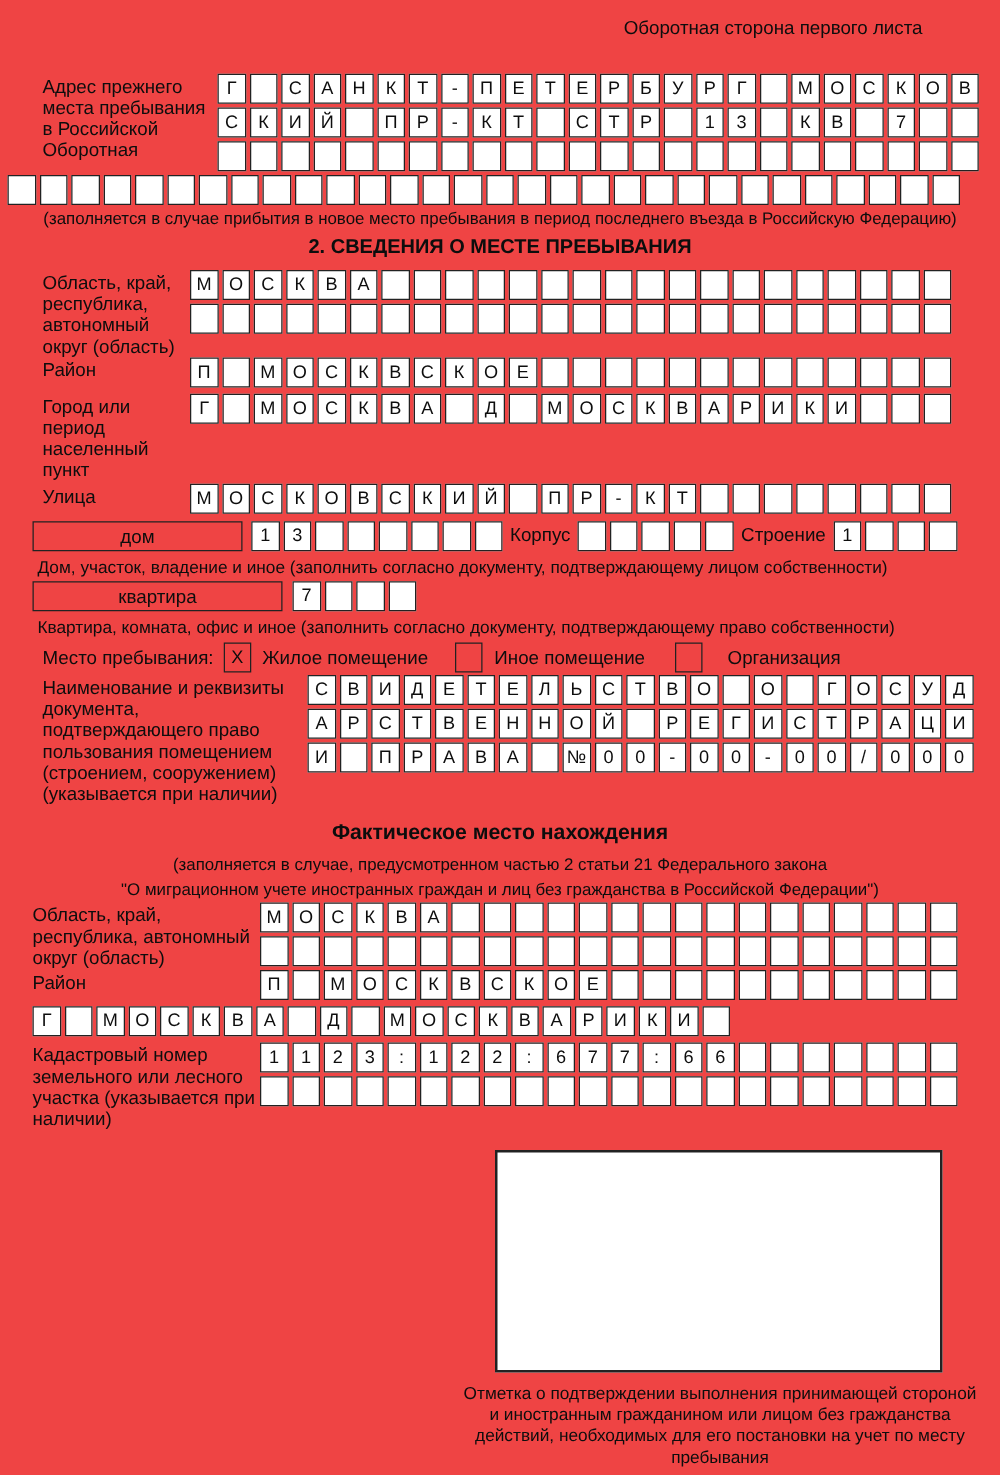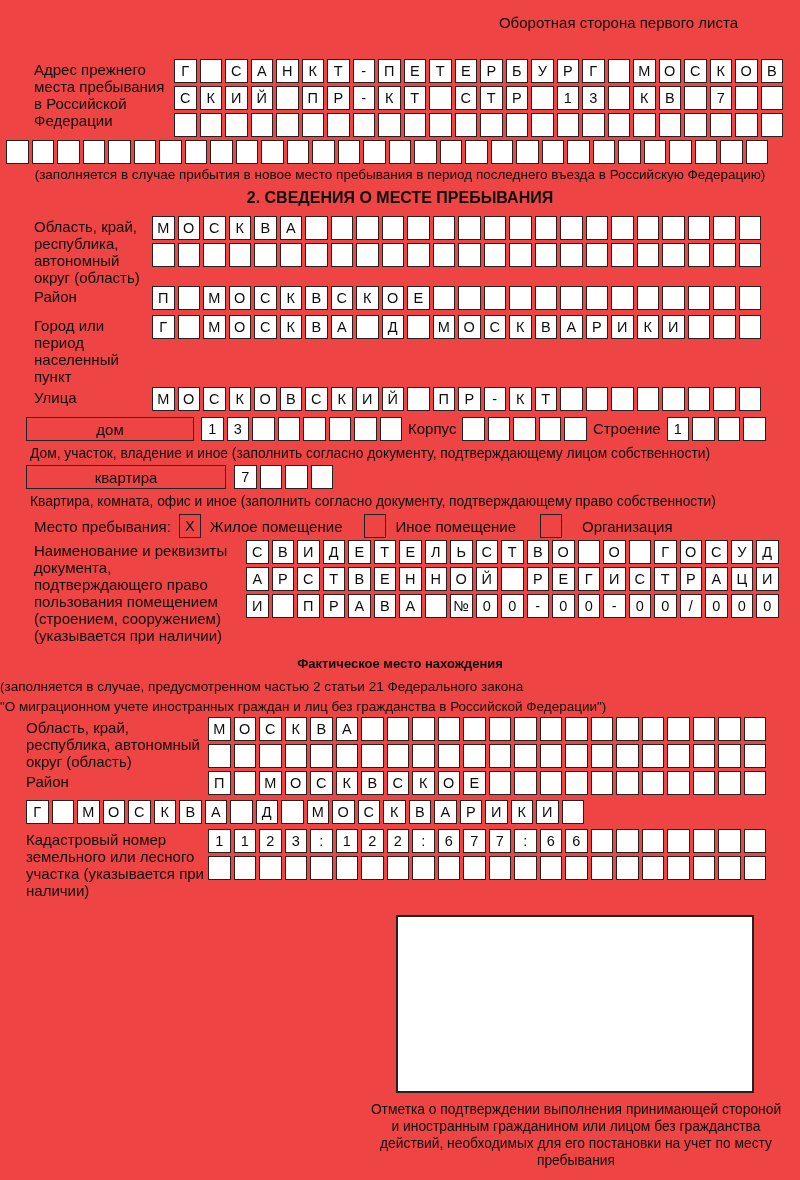--- a/index.html
+++ b/index.html
@@ -24,21 +24,21 @@
   .w-a { width:140px; }      
   .w-s2 { width:118px; }     
   .w-doc { width:212px; padding-right:4px; box-sizing:border-box; }
   .frow-fact { margin-left:26px; }
   .w-fact { width:182px; padding-right:4px; box-sizing:border-box; }
 
   .blockA { margin-top:28px; }
   .fullrow { margin-left:6px; margin-top:0px; }
   .center-note { text-align:center; font-size:13.5px; margin-top:3px; }
   .h2 { text-align:center; font-size:16px; font-weight:bold; margin:7px 0 9px 0; }
-  .h3 { text-align:center; font-size:13px; font-weight:bold; margin:12px 0 6px 0; }
+  .h3 { text-align:center; font-size:17px; font-weight:bold; margin:12px 0 6px 0; }
 
   .house-row { display:flex; align-items:flex-start; margin:3px 0 0 26px; }
   .wbox {
     box-sizing:border-box; height:24px; border:1.7px solid #222;
     display:flex; align-items:center; justify-content:center; font-size:15px; flex:none;
   }
   .house-box { width:168px; margin-right:7px; }
   .apt-box { width:200px; margin-right:8px; }
   .inline-lbl { font-size:15px; line-height:24px; margin:0 6px; flex:none; }
   .small-cap { font-size:13.8px; margin:2px 0 4px 30px; }
@@ -47,41 +47,41 @@
   .stay-lbl { margin-right:8px; }
   .cb {
     box-sizing:border-box; width:22px; height:24px; border:1.6px solid #222;
     display:flex; align-items:center; justify-content:center; font-size:14.5px; flex:none;
   }
   .opt-lbl { margin:0 0 0 9px; }
   .gap1 { margin-left:22px; } .gap2 { margin-left:24px; } .gap3 { margin-left:20px; }
   .stay-note { width:660px; text-align:center; font-size:13.5px; margin-top:3px; }
 
   .doc-block { margin-top:2px; }
-  .fact-note { text-align:left; font-size:13.5px; line-height:20px; }
+  .fact-note { text-align:center; font-size:13.5px; line-height:20px; }
 
   .bigbox {
     box-sizing:border-box; width:358px; height:178px; border:2px solid #222;
     margin:16px 0 0 396px; background:#fff;
   }
   .bigbox-cap {
     width:420px; margin:8px 0 0 366px; text-align:center;
     font-size:13.8px; line-height:17px;
   }
   .mt2 { margin-top:2px; }
 </style>
 </head>
 <body>
 
 <div class="page">
 
   <div class="corner">Оборотная сторона первого листа</div>
 
   <div class="frow blockA">
-    <div class="lbl w-a">Адрес прежнего места пребывания в Российской Федерации</div>
+    <div class="lbl w-a">Адрес прежнего места пребывания в Российской Оборотная</div>
     <div class="cgrid">
       <div class="cells">
           <span class="cell">Г</span>
           <span class="cell"></span>
           <span class="cell">С</span>
           <span class="cell">А</span>
           <span class="cell">Н</span>
           <span class="cell">К</span>
           <span class="cell">Т</span>
           <span class="cell">-</span>

